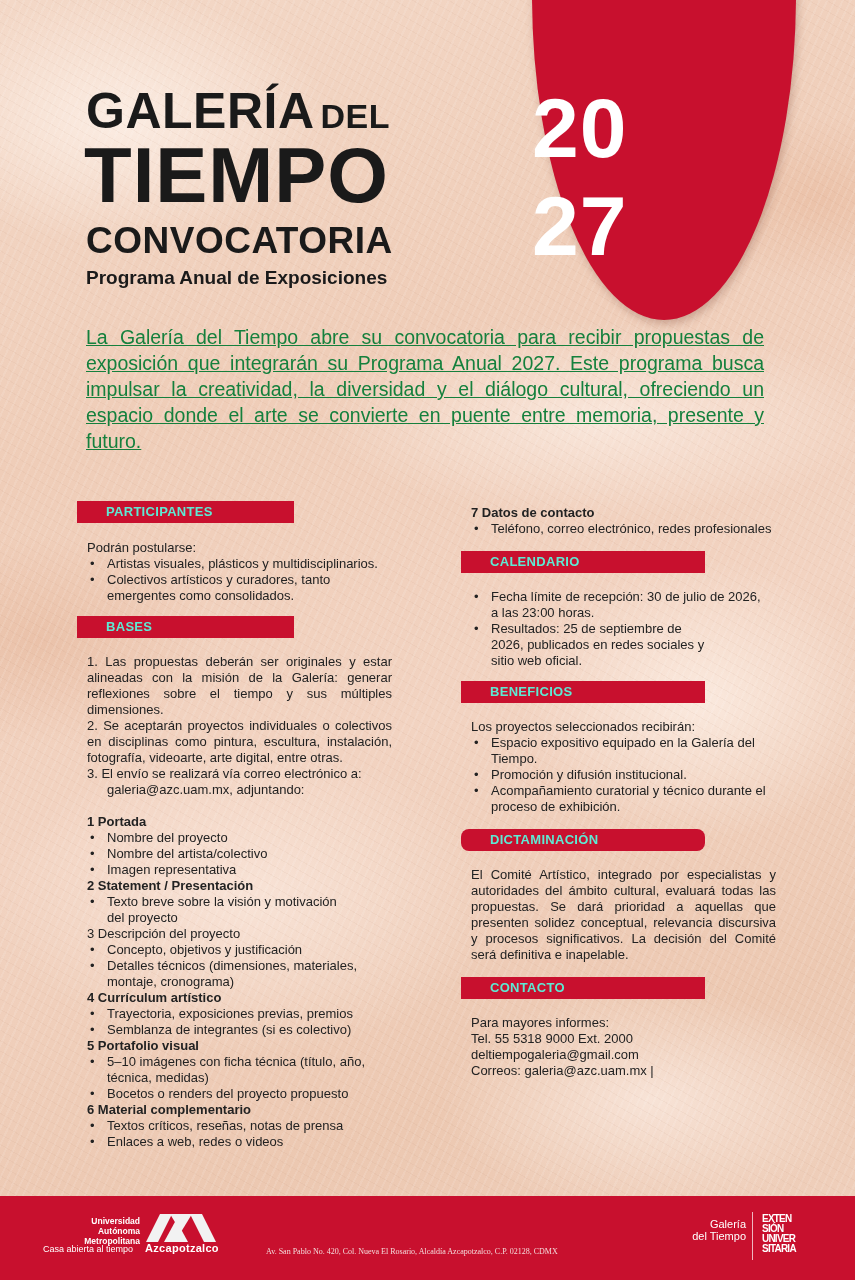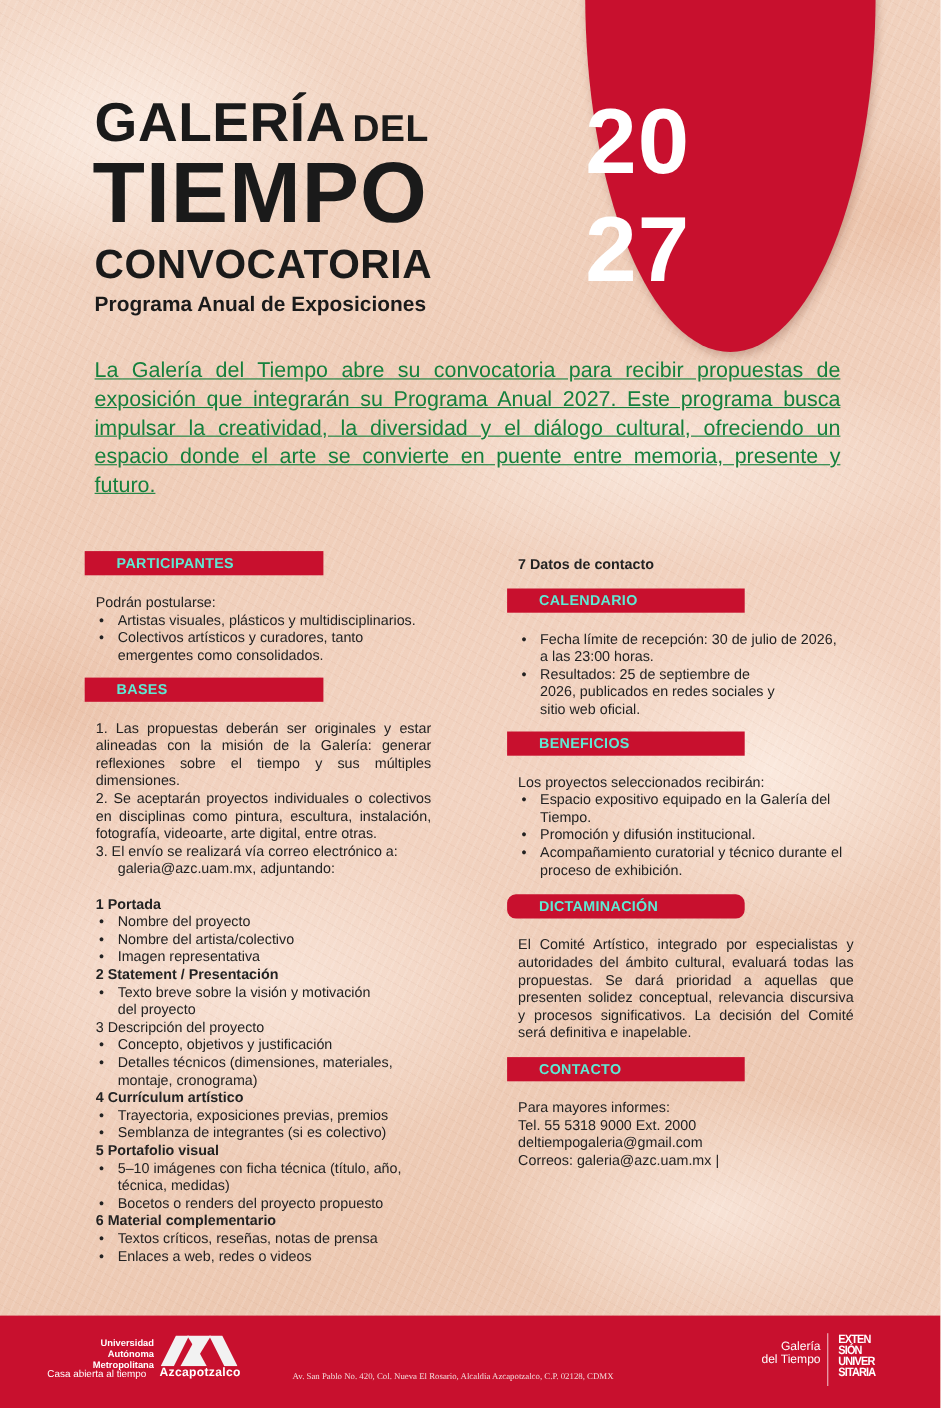--- a/index.html
+++ b/index.html
@@ -56,21 +56,21 @@
 
   .col { position: absolute; width: 315px; font-size: 13px; line-height: 16px; color: #222; }
   .col.left { left: 77px; }
   .col.right { left: 461px; }
 
   .section-bar {
     background: #c8102e; color: #5eead4; font-weight: bold;
     font-size: 13px; height: 22px; line-height: 22px;
     padding-left: 29px; width: 217px; letter-spacing: 0.3px;
   }
-  .right .section-bar { width: 216px; }
+  .right .section-bar { width: 244px; }
   .body { padding-left: 10px; }
   .bullets { list-style: none; }
   .bullets li { position: relative; padding-left: 20px; }
   .bullets li::before { content: "•"; position: absolute; left: 3px; top: 0; }
   .bold { font-weight: bold; }
   .just { text-align: justify; }
   .indent { padding-left: 20px; }
 
   .footer {
     position: absolute; left: 0; top: 1196px; width: 855px; height: 84px;
@@ -153,20 +153,23 @@
     <ul class="bullets">
       <li>Textos críticos, reseñas, notas de prensa</li>
       <li>Enlaces a web, redes o videos</li>
     </ul>
   </div>
 </div>
 
 <div class="col right" style="top:505px;">
   <div class="body">
     <div class="bold">7  Datos de contacto</div>
+    <ul class="bullets" style="width:330px;">
+      <li>Teléfono, correo electrónico, redes profesionales</li>
+    </ul>
   </div>
 
   <div class="section-bar" style="margin-top:14px;">CALENDARIO</div>
   <div class="body" style="margin-top:16px;">
     <ul class="bullets" style="width:300px;">
       <li>Fecha límite de recepción: 30 de julio de 2026, a las 23:00 horas.</li>
       <li style="width:240px;">Resultados: 25 de septiembre de 2026, publicados en redes sociales y sitio web oficial.</li>
     </ul>
   </div>
 

